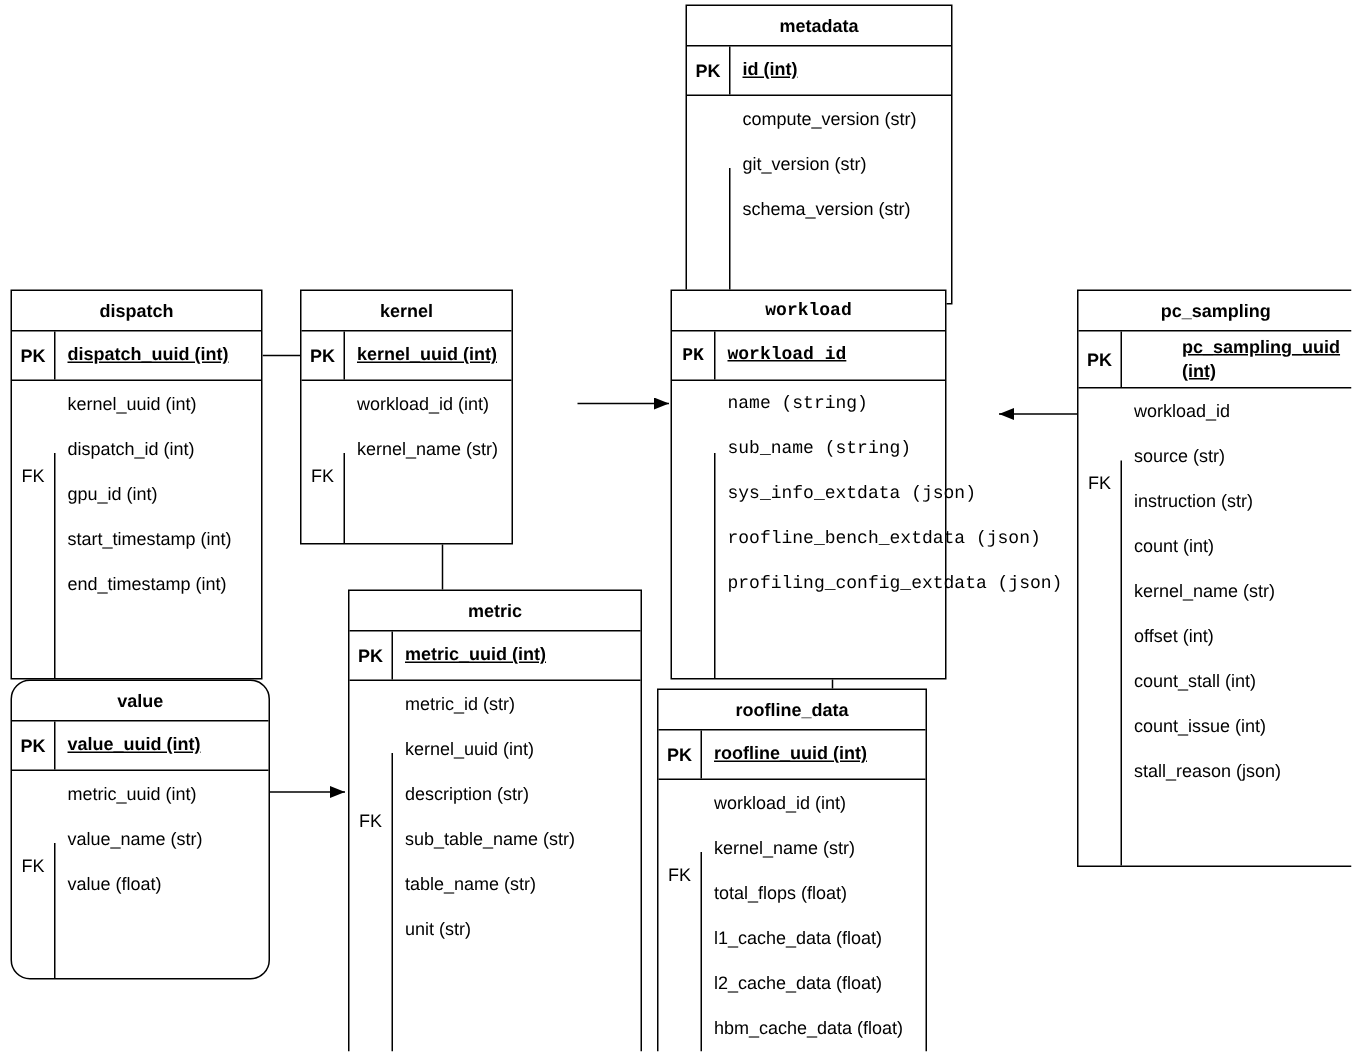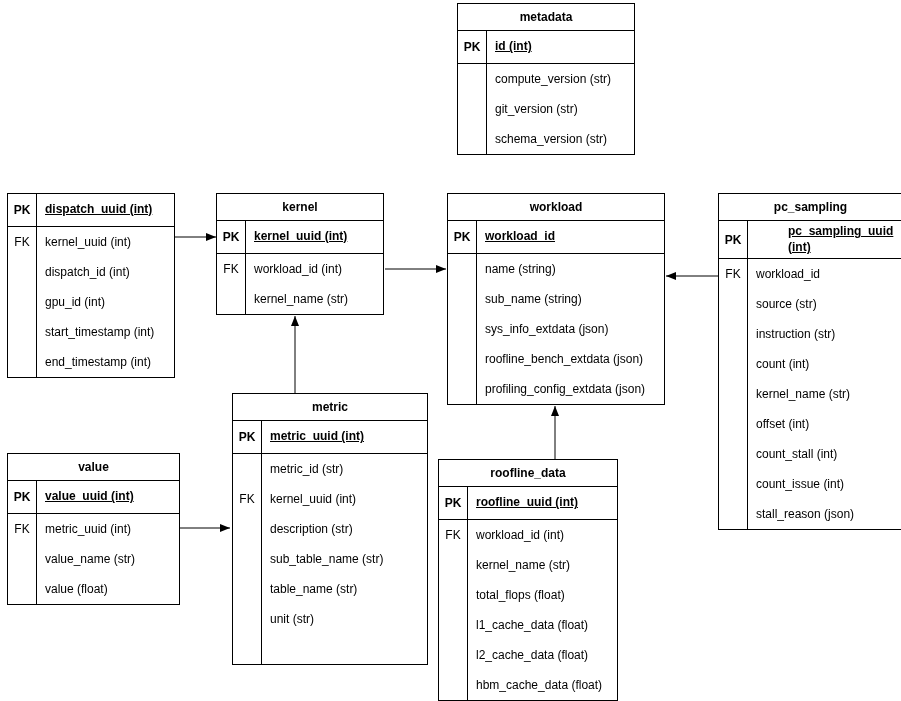--- a/index.html
+++ b/index.html
@@ -61,20 +61,21 @@
     white-space: nowrap;
   }
   
   .tbl[data-name="table-pc_sampling"] .pkfield span { white-space: normal; padding-left: 32px; }
   .tbody { display: flex; }
   .keycol {
     flex: 0 0 28px;
     border-right: 1px solid #000;
     display: flex;
     flex-direction: column;
+    margin-top: 48px;
   }
   .krow {
     height: 30px;
     line-height: 30px;
     text-align: center;
     font-weight: normal;
   }
   .fields { flex: 1; min-width: 0; }
   .frow {
     height: 30px;
@@ -118,20 +119,21 @@
             <div class="krow" data-name="key-cell-empty"></div>
           </div>
           <div class="fields" data-name="field-column">
             <div class="frow" data-name="table-column">compute_version (str)</div>
             <div class="frow" data-name="table-column">git_version (str)</div>
             <div class="frow" data-name="table-column">schema_version (str)</div>
           </div>
         </div>
       </div>
       <div class="tbl" data-name="table-dispatch" style="left: 7px; top: 193px; width: 168px;">
+        <div class="tbl-title" data-name="table-title">dispatch</div>
         <div class="pkrow" data-name="primary-key-row">
           <div class="kc" data-name="pk-badge">PK</div>
           <div class="pkfield">
             <span data-name="pk-field">dispatch_uuid (int)</span>
           </div>
         </div>
         <div class="tbody">
           <div class="keycol" data-name="key-column">
             <div class="krow" data-name="fk-badge">FK</div>
             <div class="krow" data-name="key-cell-empty"></div>
@@ -141,40 +143,40 @@
           </div>
           <div class="fields" data-name="field-column">
             <div class="frow" data-name="table-column">kernel_uuid (int)</div>
             <div class="frow" data-name="table-column">dispatch_id (int)</div>
             <div class="frow" data-name="table-column">gpu_id (int)</div>
             <div class="frow" data-name="table-column">start_timestamp (int)</div>
             <div class="frow" data-name="table-column">end_timestamp (int)</div>
           </div>
         </div>
       </div>
-      <div class="tbl" data-name="table-kernel" style="left: 216px; top: 193px; width: 168px;">
+      <div class="tbl" data-name="table-kernel" style="left: 200px; top: 193px; width: 142px;">
         <div class="tbl-title" data-name="table-title">kernel</div>
         <div class="pkrow" data-name="primary-key-row">
           <div class="kc" data-name="pk-badge">PK</div>
           <div class="pkfield">
             <span data-name="pk-field">kernel_uuid (int)</span>
           </div>
         </div>
         <div class="tbody">
           <div class="keycol" data-name="key-column">
             <div class="krow" data-name="fk-badge">FK</div>
             <div class="krow" data-name="key-cell-empty"></div>
           </div>
           <div class="fields" data-name="field-column">
             <div class="frow" data-name="table-column">workload_id (int)</div>
             <div class="frow" data-name="table-column">kernel_name (str)</div>
           </div>
         </div>
       </div>
-      <div class="tbl" data-name="table-workload" style="left: 447px; top: 193px; width: 218px;">
+      <div class="tbl" data-name="table-workload" style="left: 447px; top: 193px; width: 184px; font-family: Liberation Mono, monospace;">
         <div class="tbl-title" data-name="table-title">workload</div>
         <div class="pkrow" data-name="primary-key-row">
           <div class="kc" data-name="pk-badge">PK</div>
           <div class="pkfield">
             <span data-name="pk-field">workload_id</span>
           </div>
         </div>
         <div class="tbody">
           <div class="keycol" data-name="key-column">
             <div class="krow" data-name="key-cell-empty"></div>
@@ -218,21 +220,21 @@
             <div class="frow" data-name="table-column">instruction (str)</div>
             <div class="frow" data-name="table-column">count (int)</div>
             <div class="frow" data-name="table-column">kernel_name (str)</div>
             <div class="frow" data-name="table-column">offset (int)</div>
             <div class="frow" data-name="table-column">count_stall (int)</div>
             <div class="frow" data-name="table-column">count_issue (int)</div>
             <div class="frow" data-name="table-column">stall_reason (json)</div>
           </div>
         </div>
       </div>
-      <div class="tbl" data-name="table-value" style="left: 7px; top: 453px; width: 173px;">
+      <div class="tbl" data-name="table-value" style="left: 7px; top: 453px; width: 173px; border-radius: 13px;">
         <div class="tbl-title" data-name="table-title">value</div>
         <div class="pkrow" data-name="primary-key-row">
           <div class="kc" data-name="pk-badge">PK</div>
           <div class="pkfield">
             <span data-name="pk-field">value_uuid (int)</span>
           </div>
         </div>
         <div class="tbody">
           <div class="keycol" data-name="key-column">
             <div class="krow" data-name="fk-badge">FK</div>

